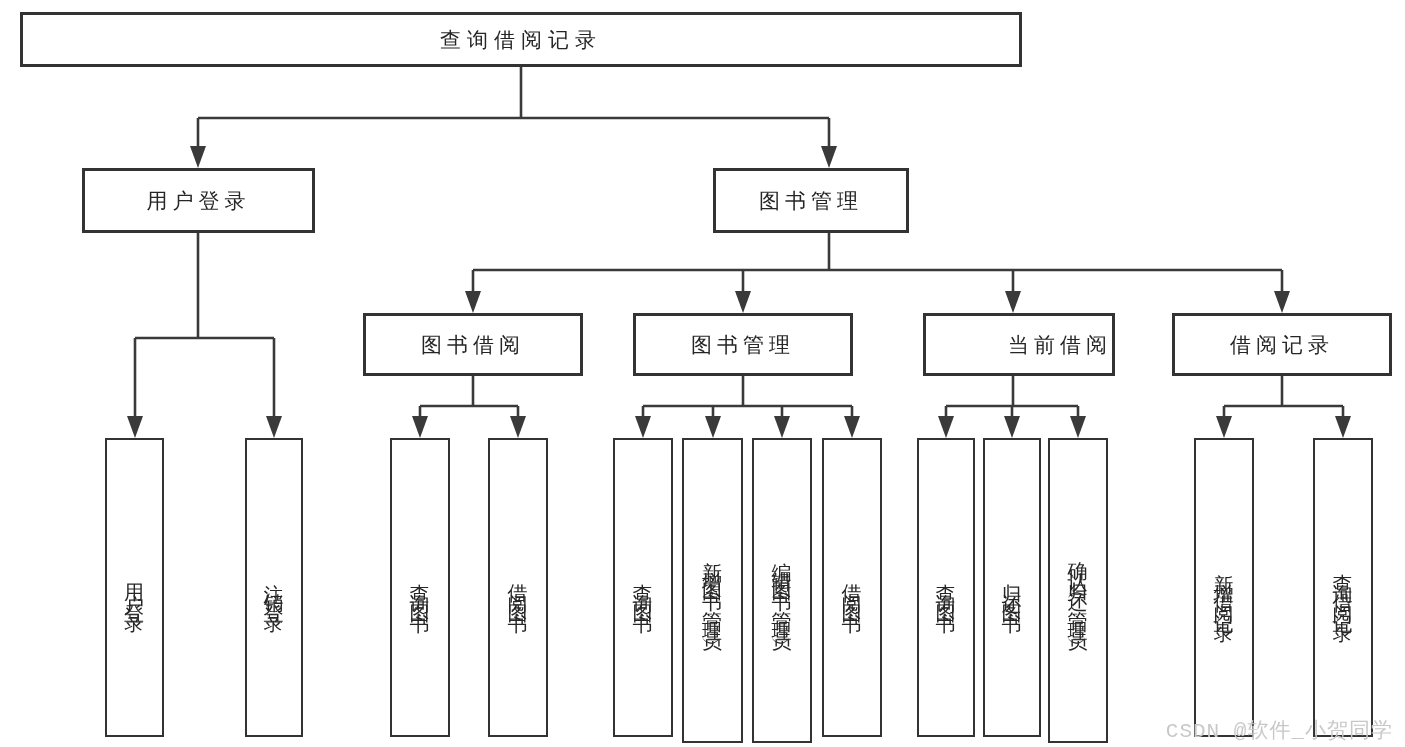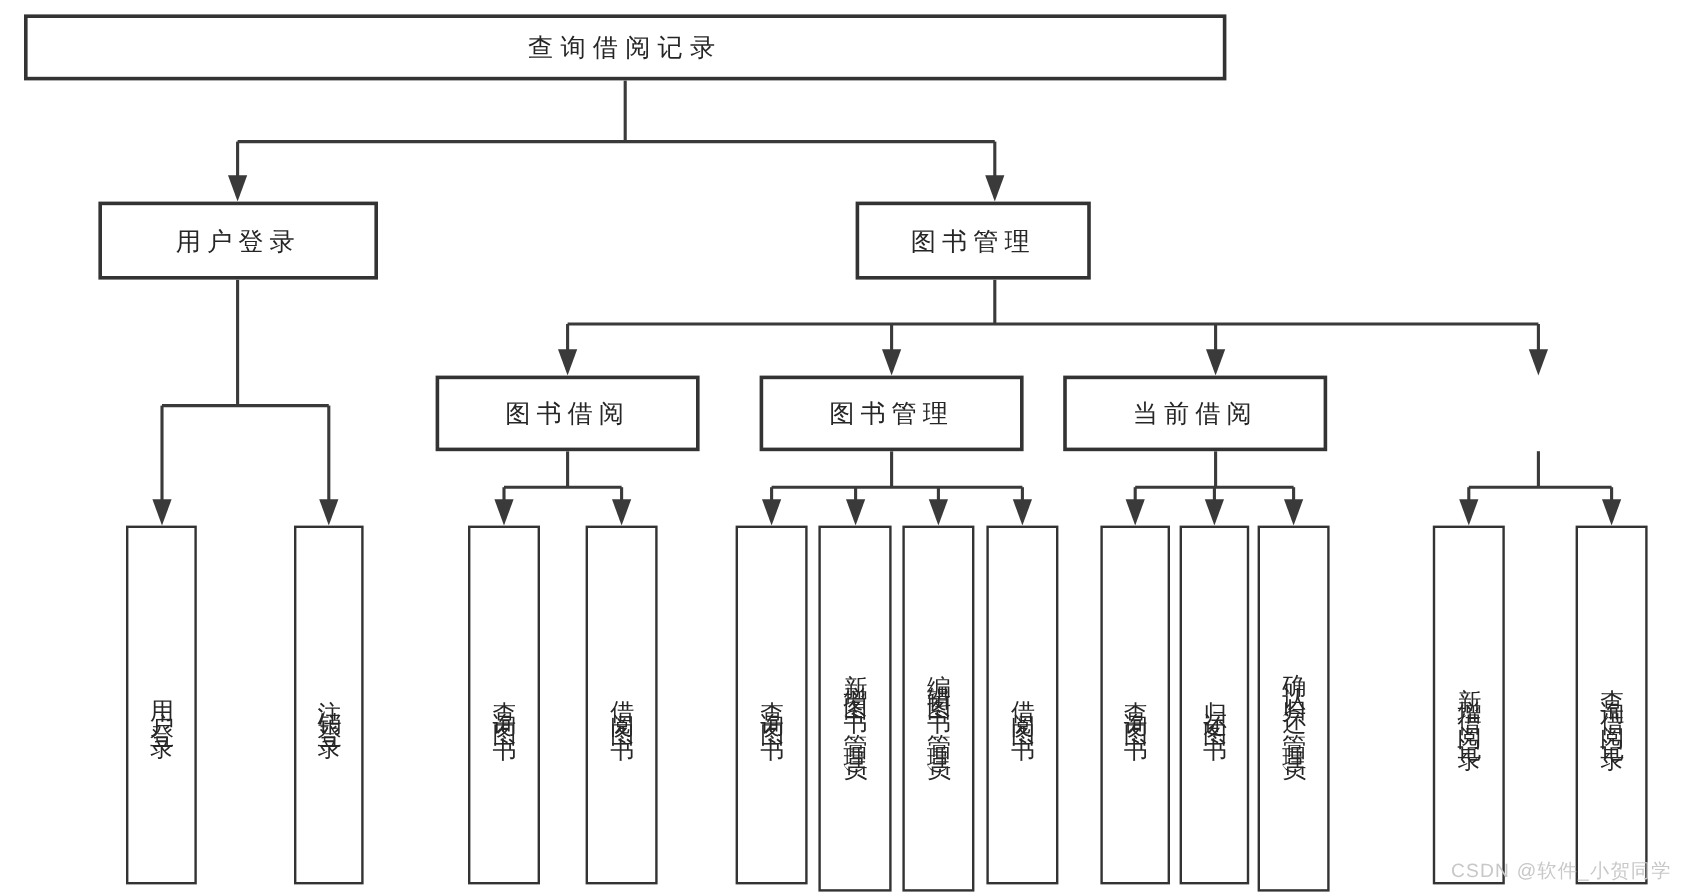--- a/index.html
+++ b/index.html
@@ -62,24 +62,25 @@
     letter-spacing: 10px;
     line-height: 1;
     white-space: nowrap;
     color: var(--text);
   }
   .watermark {
     position: absolute;
     z-index: 3;
     top: 716px;
     right: 12px;
-    font-size: 16px;
+    font-size: 21px;
     letter-spacing: 1px;
     color: var(--watermark);
     white-space: nowrap;
+    font-family: Liberation Mono, monospace;
   }
 </style>
 </head>
 <body>
 
 <div class="canvas">
 
   <svg class="wires" viewBox="0 0 1405 747" xmlns="http://www.w3.org/2000/svg">
 
     <path class="ln" d="M521 67 V118"></path>
@@ -152,22 +153,25 @@
   <div class="nodebox" style="left:713px; top:168px; width:196px; height:65px;">
     <span class="hlabel">图书管理</span>
   </div>
 
   <div class="nodebox" style="left:363px; top:313px; width:220px; height:63px;">
     <span class="hlabel">图书借阅</span>
   </div>
   <div class="nodebox" style="left:633px; top:313px; width:220px; height:63px;">
     <span class="hlabel">图书管理</span>
   </div>
-  <div class="nodebox" style="left:886px; top:313px; width:220px; height:63px;">
+  <div class="nodebox" style="left:923px; top:313px; width:192px; height:63px;justify-content:flex-end;">
     <span class="hlabel">当前借阅</span>
+  </div>
+  <div class="nodebox" style="left:1172px; top:313px; width:220px; height:63px;">
+    <span class="hlabel">借阅记录</span>
   </div>
 
   <div class="nodebox leaf" style="left:105px; top:438px; width:59px; height:299px;">
     <span class="vlabel">用户登录</span>
   </div>
   <div class="nodebox leaf" style="left:245px; top:438px; width:58px; height:299px;">
     <span class="vlabel">注销登录</span>
   </div>
 
   <div class="nodebox leaf" style="left:390px; top:438px; width:60px; height:299px;">

